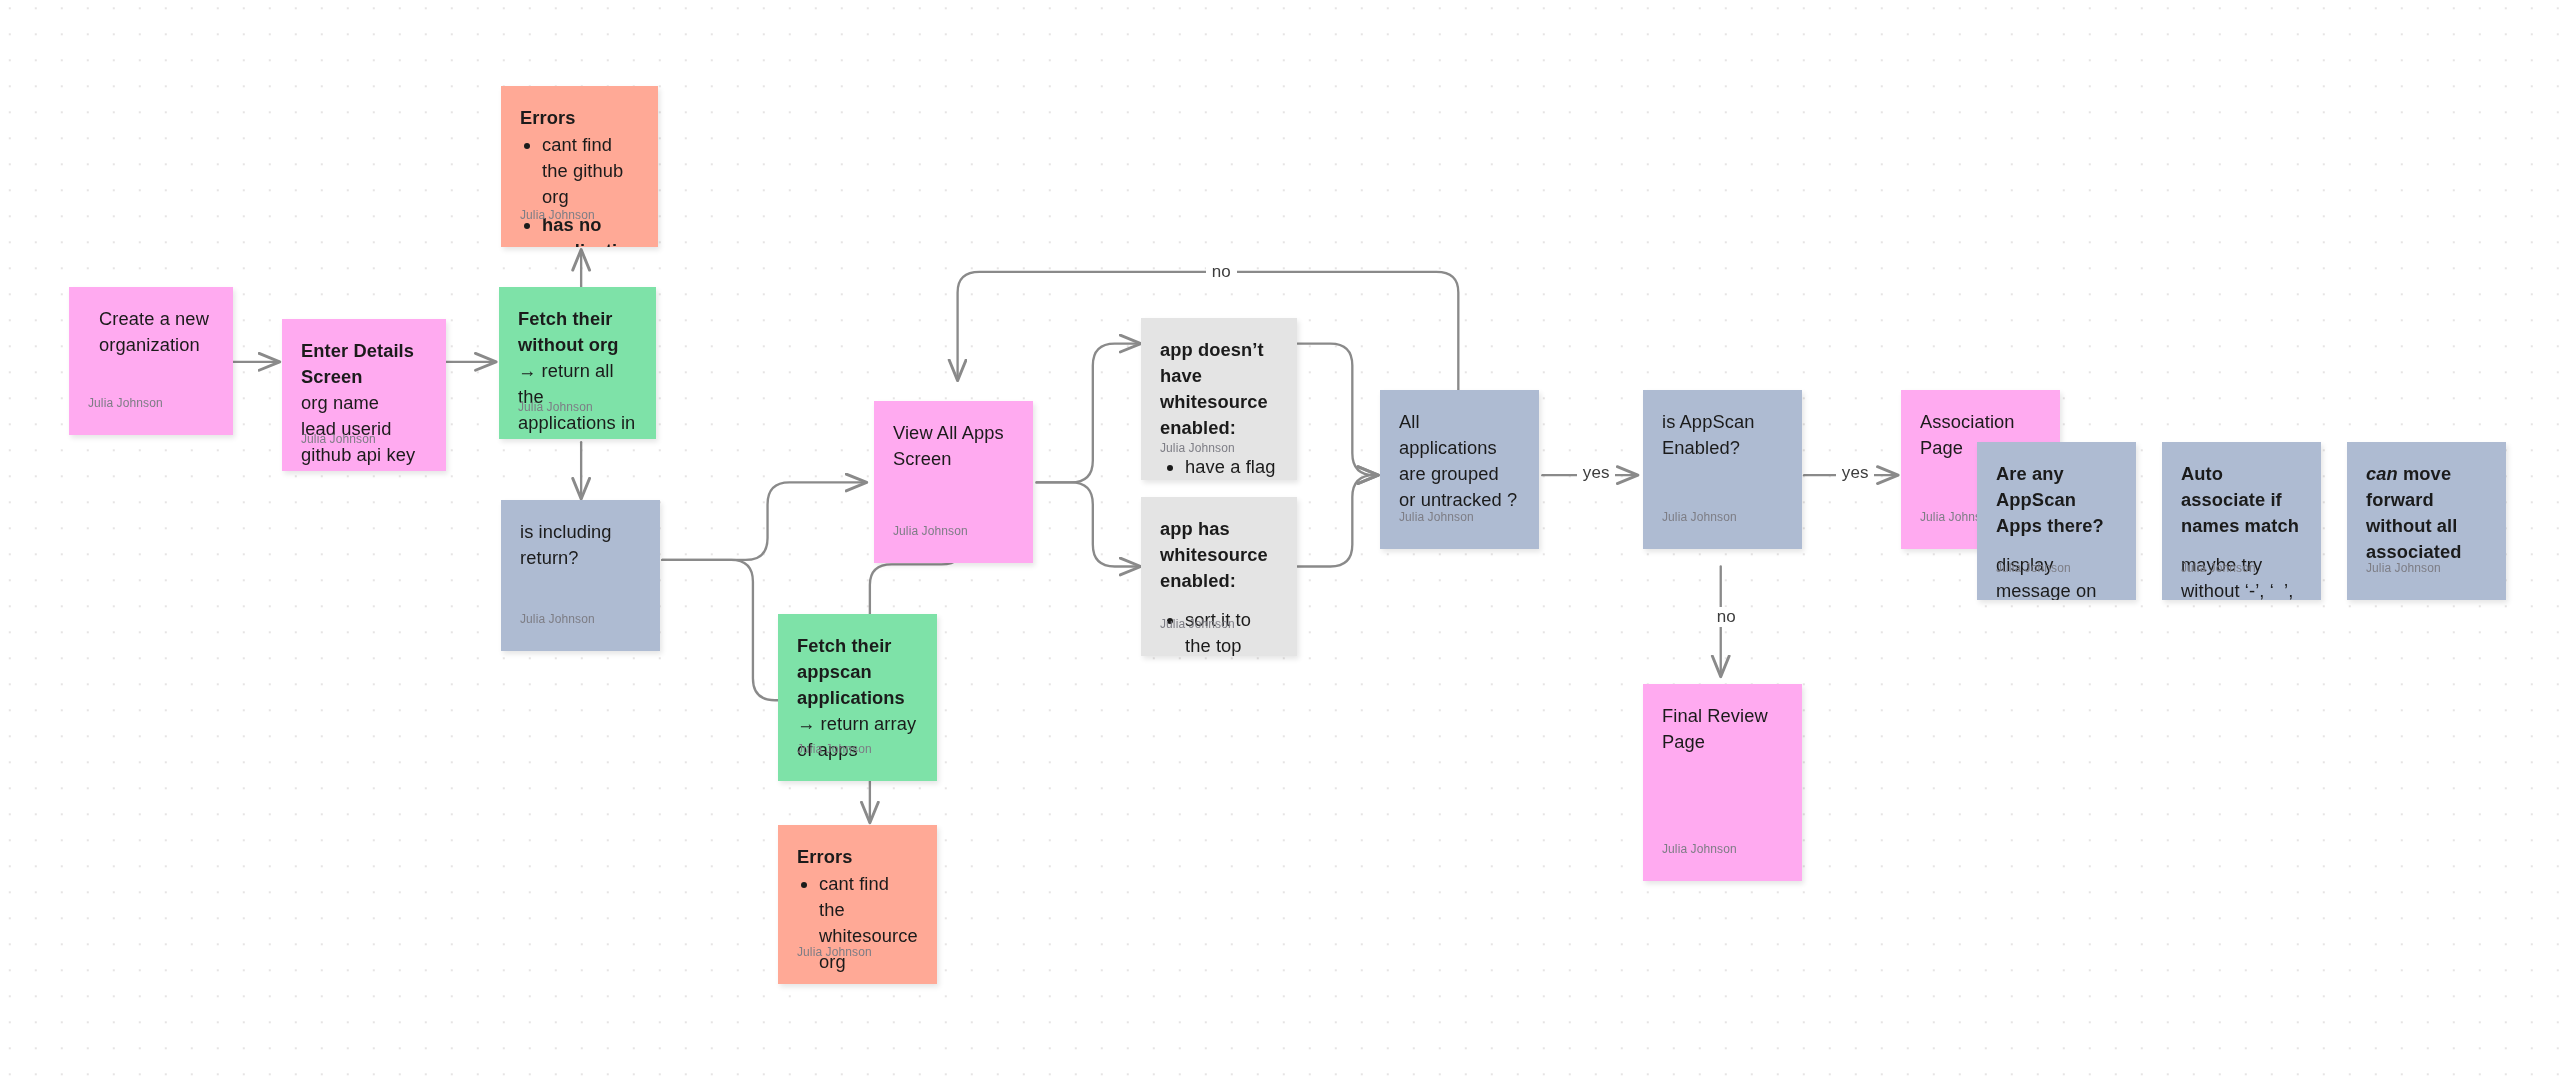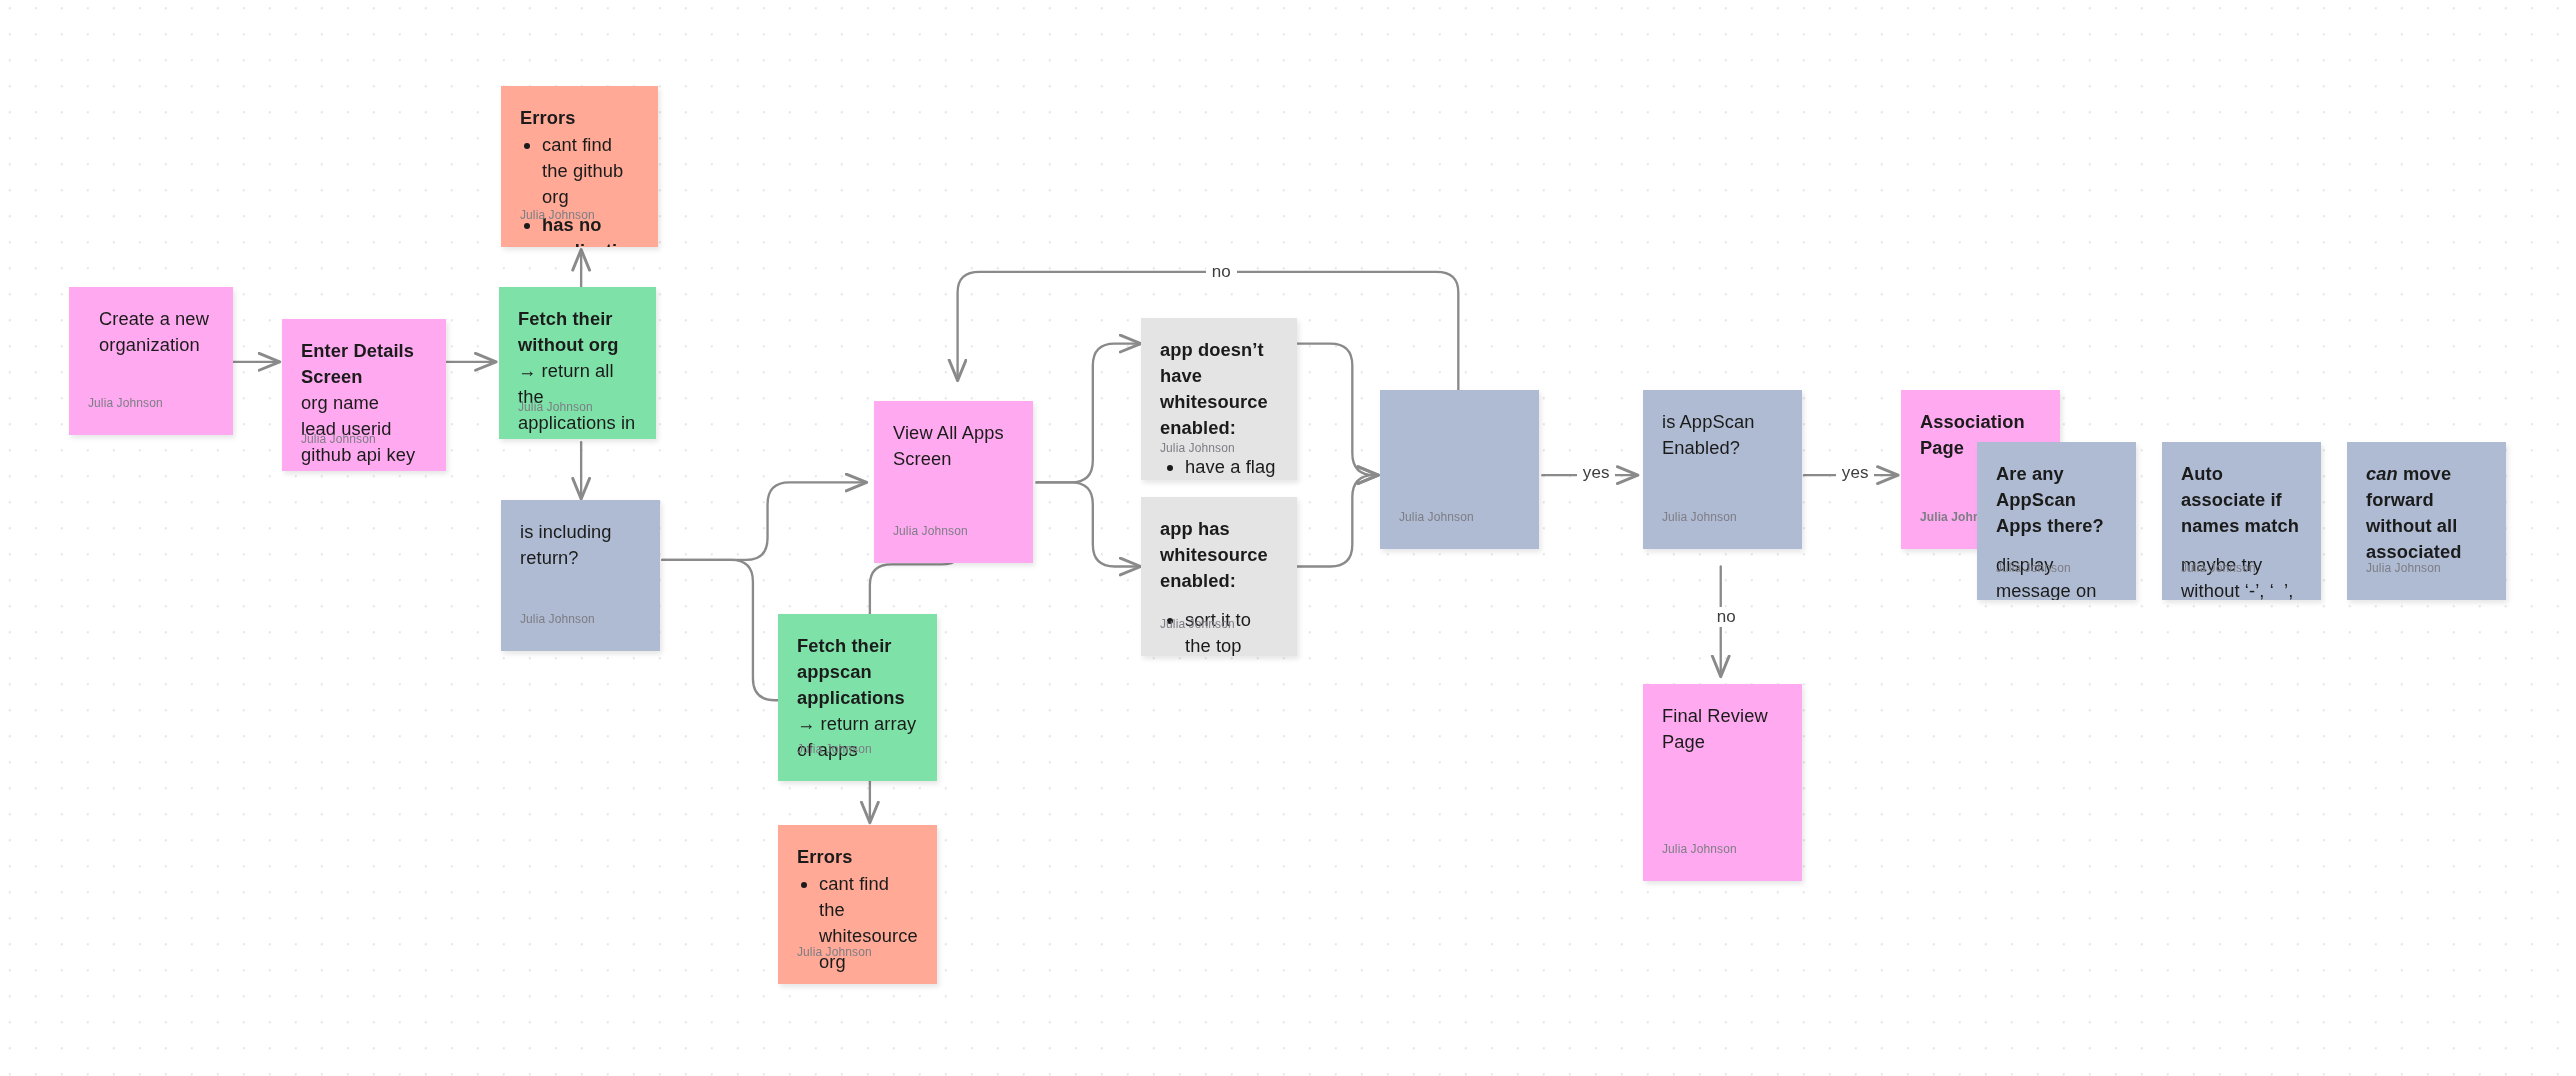--- a/index.html
+++ b/index.html
@@ -212,29 +212,30 @@
     <div class="body">
       <div class="hd">app has whitesource enabled:</div>
       <ul>
         <li>sort it to the top</li>
       </ul>
     </div>
     <div class="author">Julia Johnson</div>
   </div>
 
   <div class="card c-blue" style="left:1380px; top:390px; width:159px; height:159px;">
+    <div class="body hd">All applications are grouped or untracked ?</div>
     <div class="author">Julia Johnson</div>
   </div>
 
   <div class="card c-blue" style="left:1643px; top:390px; width:159px; height:159px;">
     <div class="body hd">is AppScan Enabled?</div>
     <div class="author">Julia Johnson</div>
   </div>
 
-  <div class="card c-pink" style="left:1901px; top:390px; width:159px; height:159px;font-weight:bold;">
+  <div class="card c-pink" style="left:1901px; top:390px; width:159px; height:159px;">
     <div class="body hd">Association Page</div>
     <div class="author">Julia Johnson</div>
   </div>
 
   <div class="card c-pink" style="left:1643px; top:684px; width:159px; height:197px;">
     <div class="body hd">Final Review Page</div>
     <div class="author">Julia Johnson</div>
   </div>
 
   <div class="card c-blue" style="left:1977px; top:442px; width:159px; height:158px;">

